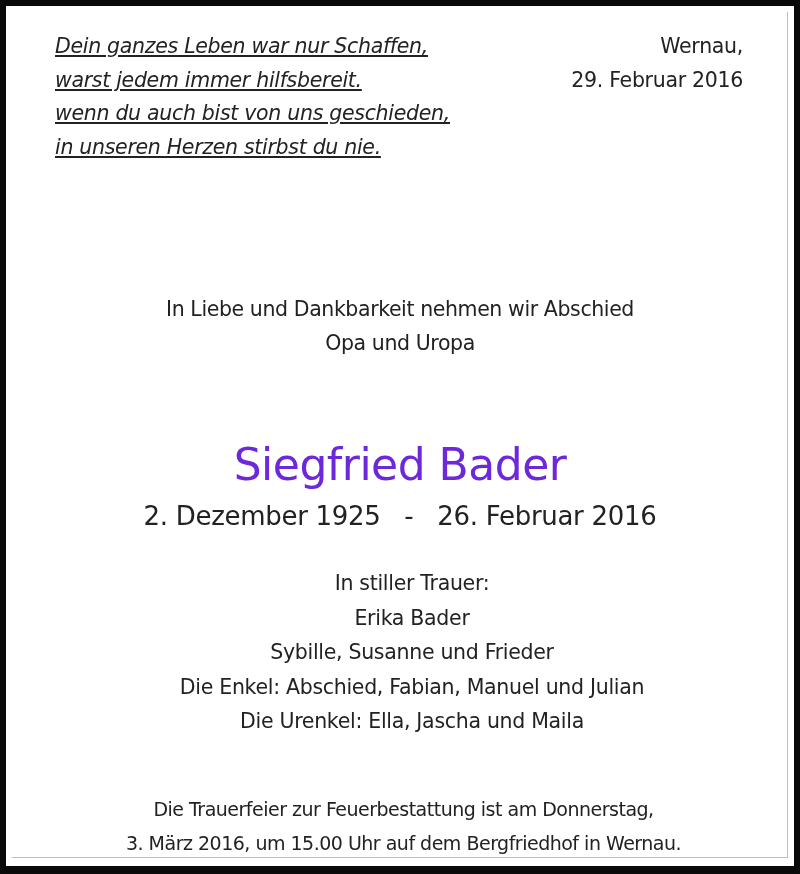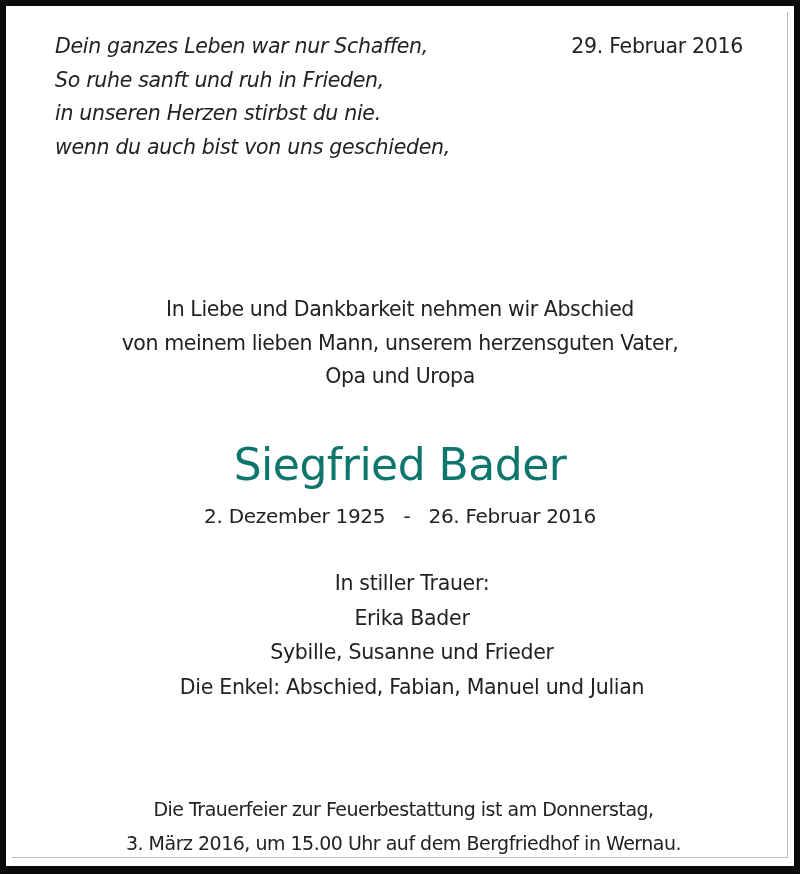--- a/index.html
+++ b/index.html
@@ -18,65 +18,66 @@
     position: absolute; left: 6px; top: 6px; right: 6px; bottom: 8px;
     border-right: 1px solid #bdbdbd; border-bottom: 1px solid #bdbdbd;
     pointer-events: none;
   }
   .txt { font-family: "DejaVu Sans", sans-serif; color: #222222; }
   .poem {
     position: absolute; left: 55px; top: 30px;
     font-style: italic; font-size: 20.5px; line-height: 33.6px;
     letter-spacing: -0.3px;
   }
-  .poem div { white-space: nowrap; }
+  .poem div { white-space: nowrap; text-decoration: underline; }
   .place-date {
     position: absolute; right: 57px; top: 30px;
     text-align: right; font-size: 20.5px; line-height: 33.6px;
     letter-spacing: -0.3px;
   }
   .centered { position: absolute; left: 6px; right: 6px; text-align: center; }
   .intro { top: 293px; font-size: 20.5px; line-height: 33.5px; letter-spacing: -0.4px; }
-  .name { top: 435px; font-size: 44px; line-height: 60px; color: #0f766e; letter-spacing: -0.5px; }
-  .dates { top: 500px; font-size: 20px; line-height: 32px; letter-spacing: -0.3px; white-space: pre; }
+  .name { top: 435px; font-size: 44px; line-height: 60px; color: #6d28d9; letter-spacing: -0.5px; }
+  .dates { top: 500px; font-size: 26px; line-height: 32px; letter-spacing: -0.3px; white-space: pre; }
   .mourners { top: 566px; font-size: 20.5px; line-height: 34.6px; letter-spacing: -0.3px; margin-left: 24px; }
   .ceremony { top: 792px; font-size: 19px; line-height: 34px; letter-spacing: -0.5px; margin-left: 7px; }
   .centered div { white-space: nowrap; }
 </style>
 </head>
 <body>
 
 <div class="frame">
   <div class="inner-line"></div>
 </div>
 
 <div class="poem txt">
   <div>Dein ganzes Leben war nur Schaffen,</div>
-  <div>So ruhe sanft und ruh in Frieden,</div>
+  <div>warst jedem immer hilfsbereit.</div>
+  <div>wenn du auch bist von uns geschieden,</div>
   <div>in unseren Herzen stirbst du nie.</div>
-  <div>wenn du auch bist von uns geschieden,</div>
 </div>
 
 <div class="place-date txt">
+  <div>Wernau,</div>
   <div>29. Februar 2016</div>
 </div>
 
 <div class="centered intro txt">
   <div>In Liebe und Dankbarkeit nehmen wir Abschied</div>
-  <div>von meinem lieben Mann, unserem herzensguten Vater,</div>
   <div>Opa und Uropa</div>
 </div>
 
 <div class="centered name txt">Siegfried Bader</div>
 
 <div class="centered dates txt">2. Dezember 1925   -   26. Februar 2016</div>
 
 <div class="centered mourners txt">
   <div>In stiller Trauer:</div>
   <div>Erika Bader</div>
   <div>Sybille, Susanne und Frieder</div>
   <div>Die Enkel: Abschied, Fabian, Manuel und Julian</div>
+  <div>Die Urenkel: Ella, Jascha und Maila</div>
 </div>
 
 <div class="centered ceremony txt">
   <div>Die Trauerfeier zur Feuerbestattung ist am Donnerstag,</div>
   <div>3. März 2016, um 15.00 Uhr auf dem Bergfriedhof in Wernau.</div>
 </div>
 
 </body></html>

